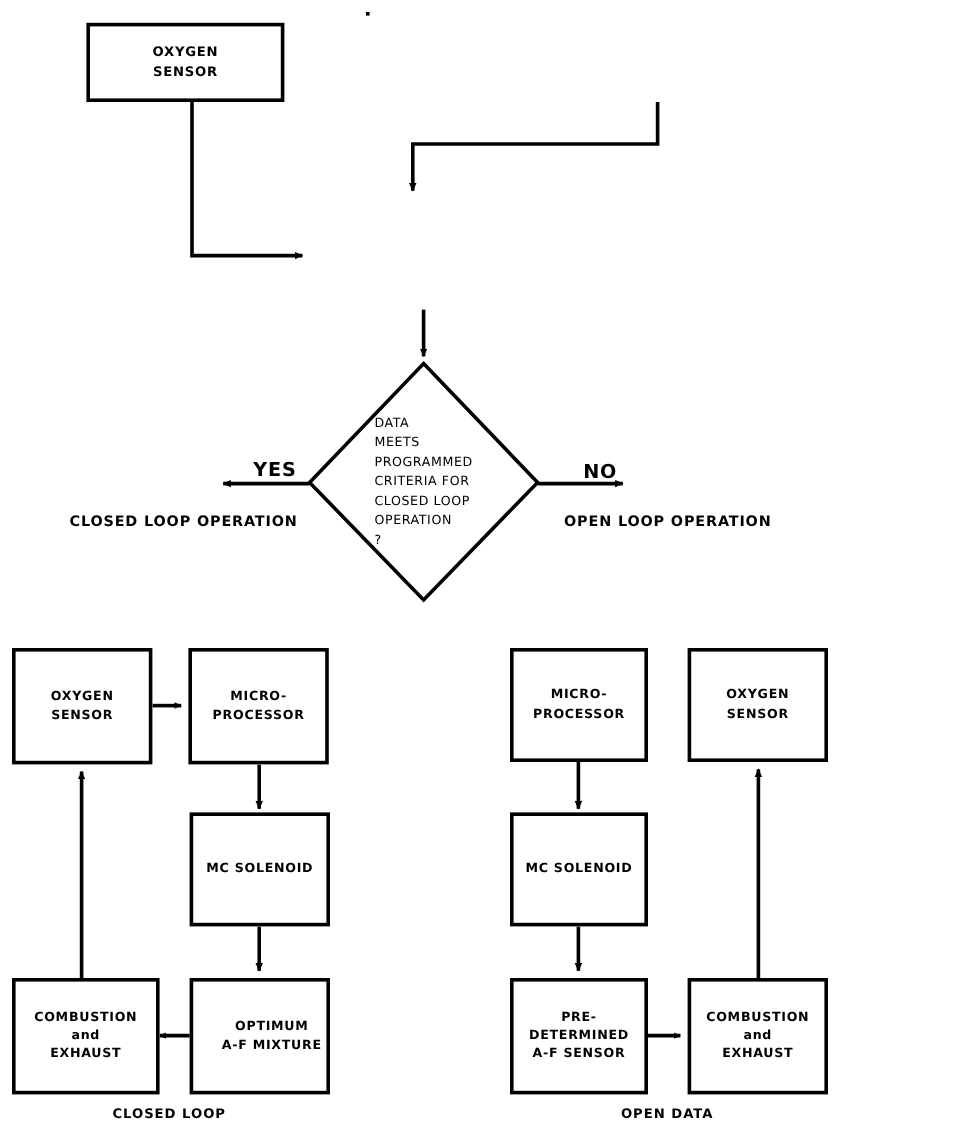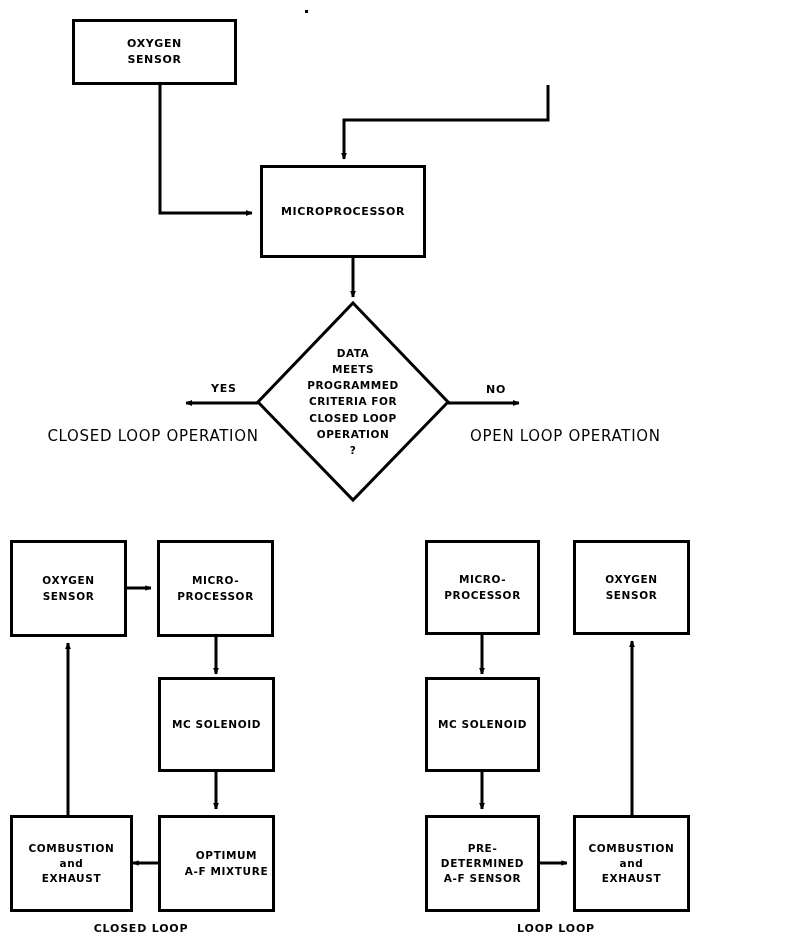--- a/index.html
+++ b/index.html
@@ -52,44 +52,43 @@
   }
   .diamond-wrap {
     position: absolute;
     display: flex;
     align-items: center;
     justify-content: center;
   }
   .diamond-text {
     position: relative;
     z-index: 3;
-    font-weight: bold;
+    font-weight: normal;
     font-size: 10.5px;
     letter-spacing: 0.5px;
     line-height: 1.55;
-    text-align: center;
     color: #000000;
     white-space: pre-line;
   }
   .free-label {
     position: absolute;
-    font-weight: normal;
-    font-size: 15px;
+    font-weight: bold;
+    font-size: 12px;
     letter-spacing: 0.7px;
     color: #000000;
     white-space: nowrap;
   }
   .free-label.centered {
     transform: translateX(-50%);
     text-align: center;
   }
   .branch-label {
     position: absolute;
     font-weight: bold;
-    font-size: 11px;
+    font-size: 16px;
     letter-spacing: 0.7px;
     color: #000000;
     white-space: nowrap;
   }
   .section-caption {
     position: absolute;
     font-weight: bold;
     font-size: 11px;
     letter-spacing: 0.8px;
     color: #000000;
@@ -146,23 +145,20 @@
 
     <polygon points="353,303 448,402 353,500 258,402" fill="#ffffff" stroke="#000000" stroke-width="3"></polygon>
   </svg>
 
   <div class="node-box" style="left:72px; top:19px; width:165px; height:66px;">
     <span class="node-label">OXYGEN
 SENSOR</span>
   </div>
 
 
-  <div class="node-box" style="left:260px; top:165px; width:166px; height:93px;">
-    <span class="node-label">MICROPROCESSOR</span>
-  </div>
 
   <div class="diamond-wrap" style="left:273px; top:303px; width:160px; height:197px;">
     <span class="diamond-text">DATA
 MEETS
 PROGRAMMED
 CRITERIA FOR
 CLOSED LOOP
 OPERATION
 ?</span>
   </div>
@@ -219,17 +215,17 @@
 DETERMINED
 A-F SENSOR</span>
   </div>
 
   <div class="node-box" style="left:573px; top:815px; width:117px; height:97px;">
     <span class="node-label small">COMBUSTION
 and
 EXHAUST</span>
   </div>
 
-  <div class="section-caption" style="left:556px; top:922px;">LOOP LOOP</div>
+  <div class="section-caption" style="left:556px; top:922px;">OPEN DATA</div>
 
   <div class="speck" style="left:305px; top:10px; width:3px; height:3px;"></div>
 
 </div>
 
 </body></html>

